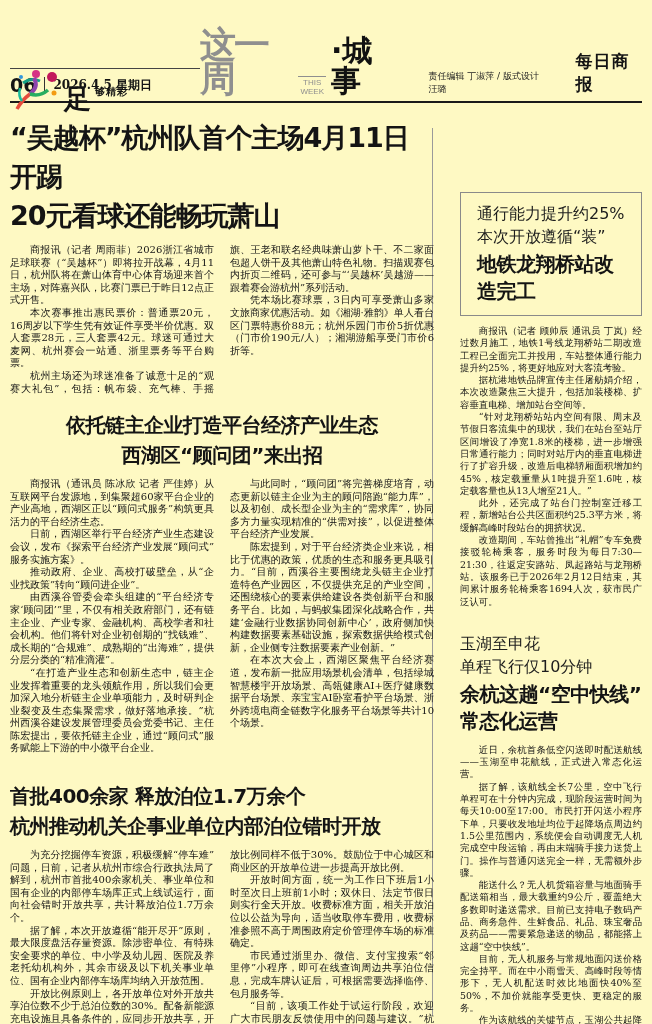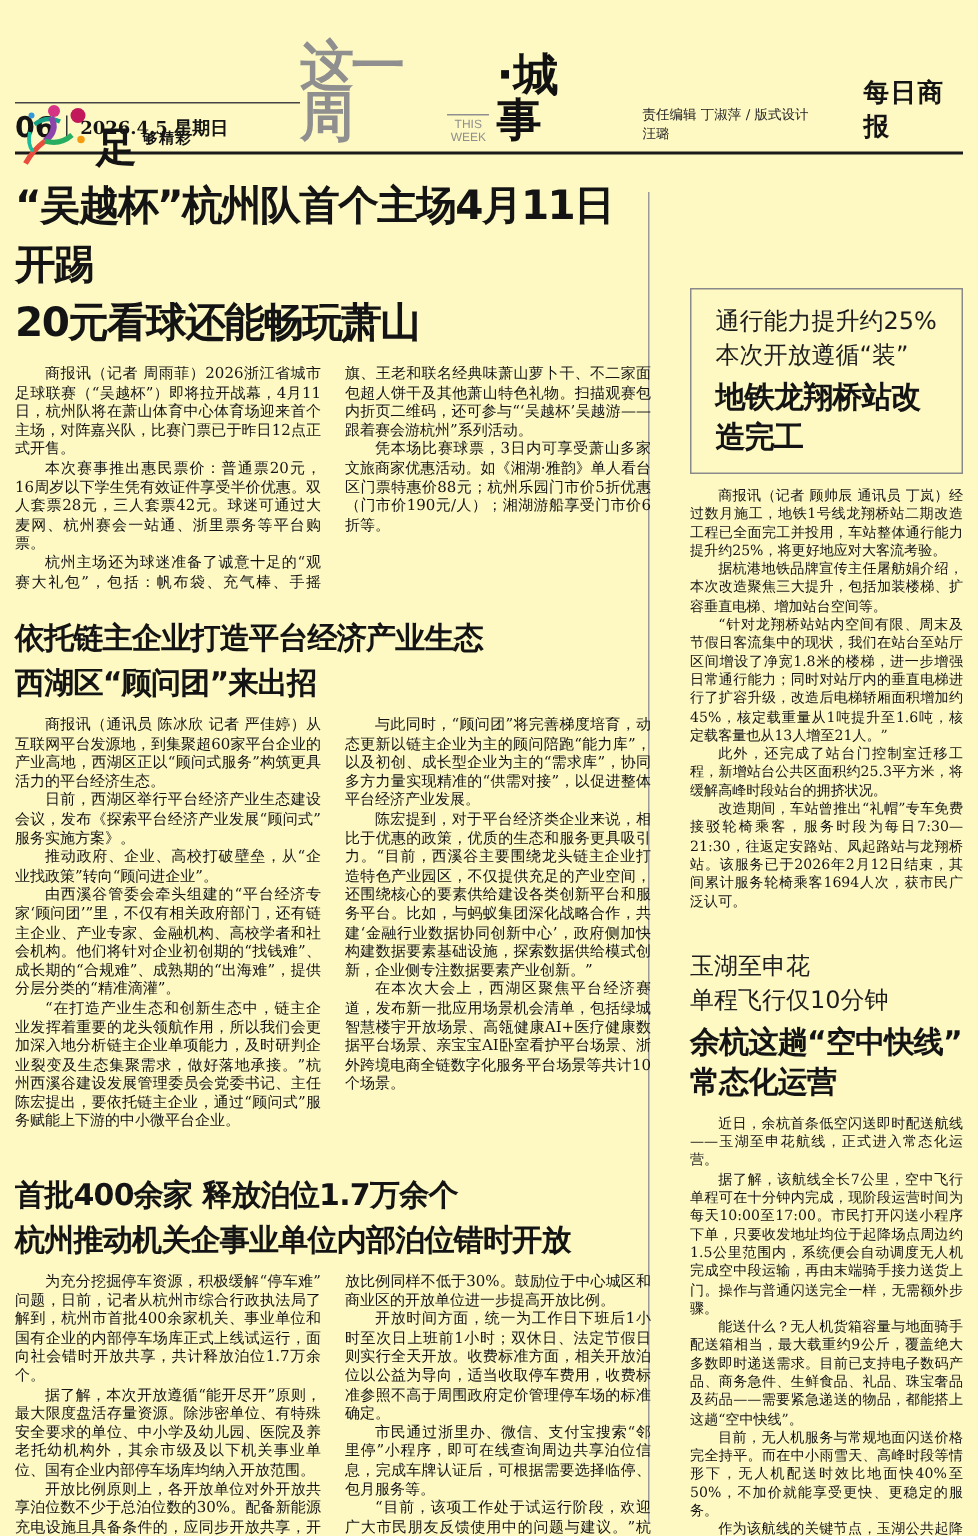--- a/index.html
+++ b/index.html
@@ -32,21 +32,21 @@
   .col-right{margin-left:26px;flex:1;}
   
   .logo-row{display:flex;align-items:flex-end;gap:4px;height:46px;margin-top:2px;}
   .logo-zu{font-size:27px;line-height:26px;font-weight:900;font-family:"DejaVu Serif",serif;}
   .logo-tag{font-size:10px;font-weight:bold;margin-bottom:13px;letter-spacing:1px;}
   
   .lead-headline{margin-top:6px;font-family:"DejaVu Sans","Liberation Sans",sans-serif;
     font-weight:900;font-size:27px;line-height:39px;letter-spacing:-1px;}
   .sub-headline{font-family:"DejaVu Sans","Liberation Sans",sans-serif;
     font-weight:900;font-size:20px;line-height:30px;letter-spacing:-0.5px;}
-  .art2-head{margin-top:14px;}
+  .art2-head{margin-top:14px;text-align:center;}
   .art3-head{margin-top:15px;}
   
   .body-cols{column-gap:16px;column-count:2;column-fill:auto;overflow:hidden;}
   .lead-body{margin-top:9px;height:152px;}
   .art2-body{margin-top:8px;height:288px;}
   .art3-body{margin-top:8px;height:196px;}
   p.bp{margin:0;text-indent:2em;text-align:justify;font-size:10px;line-height:12.6px;}
   .col-right p.bp{font-size:9.4px;line-height:12.3px;}
   
   .r-box{margin-top:128px;border:1px solid #8a8a8a;padding:9px 16px 10px;}

